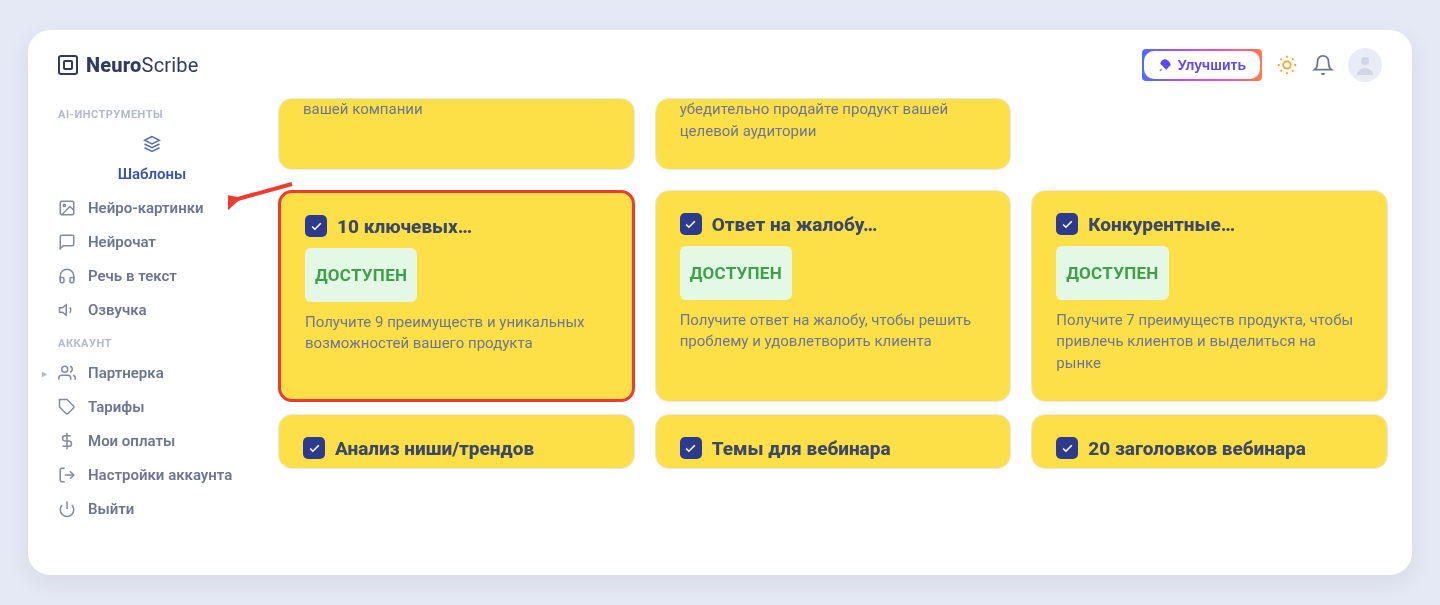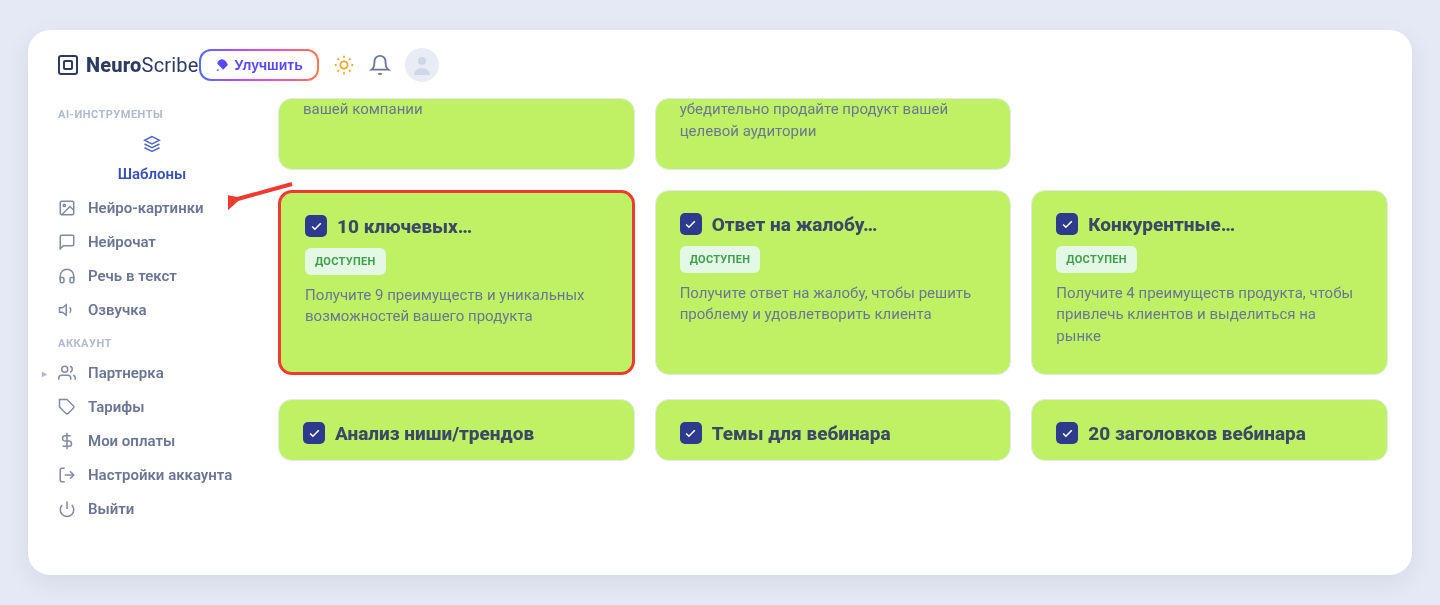--- a/index.html
+++ b/index.html
@@ -15,20 +15,21 @@
   height: 545px;
   box-shadow: 0 8px 24px rgba(30,40,80,.08);
   overflow: hidden;
   position: relative;
   display: flex;
   flex-direction: column;
 }
 .topbar {
   display: flex;
   align-items: center;
+  justify-content: space-between;
   padding: 18px 30px 16px 30px;
 }
 .logo { display: flex; align-items: center; gap: 8px; }
 .logo-icon {
   width: 20px; height: 20px; border: 2px solid #2d3b63; border-radius: 3px;
   position: relative;
 }
 .logo-icon::after{
   content:""; position:absolute; inset:3px; border:2px solid #2d3b63; border-radius:2px;
 }
@@ -36,21 +37,21 @@
 .logo-text b { font-weight: 800; }
 .top-actions { display:flex; align-items:center; gap:14px; }
 .upgrade-btn {
   display:flex; align-items:center; gap:6px;
   padding: 6px 14px; border-radius:10px;
   font-size:14px; font-weight:600; color:#5a48ff;
   background:#fff;
   position:relative; border:none; cursor:pointer;
 }
 .upgrade-wrap{
-  padding:2px; border-radius:12px;
+  padding:2px; border-radius:4px;
   background:linear-gradient(90deg,#4f6bff,#b34dff,#ff4db2,#ff7a4d);
 }
 .sun-icon, .bell-icon { width:22px; height:22px; cursor:pointer; color:#9aa4bd;}
 .sun-icon { color:#f5a623;}
 .avatar {
   width:34px; height:34px; border-radius:50%;
   background:#e8ecf4; display:flex; align-items:center; justify-content:center;
   color:#b7c0d6;
 }
 .body { flex:1; display:flex; overflow:hidden; }
@@ -71,38 +72,38 @@
 .side-item .ico { width:18px; height:18px; flex:none; color:inherit; opacity:.85;}
 .side-caret { position:absolute; left:-2px; font-size:10px; color:#b1b9cf; }
 .content {
   flex:1; overflow:auto; padding:0 24px 10px 10px;
 }
 .grid {
   display:grid; grid-template-columns:repeat(3,1fr); gap:20px;
 }
 .card {
   border:1px solid #e3e7f2; border-radius:14px; padding:22px 24px 26px 24px;
-  background:#bef264; cursor:pointer; min-height:155px;
+  background:#fde047; cursor:pointer; min-height:155px;
   display:flex; flex-direction:column; gap:10px;
 }
 .card.highlighted { border:3px solid #ef3a2f; }
 .card-head { display:flex; align-items:center; gap:10px; }
 .card-icon {
   width:22px; height:22px; border-radius:5px; background:#2d3b8f;
   display:flex; align-items:center; justify-content:center; flex:none;
 }
 .card-icon svg{width:13px;height:13px;color:#fff;}
 .card-title { font-size:19px; font-weight:800; color:#3b4866; white-space:nowrap; overflow:hidden; text-overflow:ellipsis; }
 .badge {
   align-self:flex-start;
-  font-size:11px; font-weight:700; color:#3fa04a;
-  background:#e4f8e6; padding:7px 10px; border-radius:6px; letter-spacing:.3px;
+  font-size:17px; font-weight:700; color:#3fa04a;
+  background:#e4f8e6; padding:17px 10px; border-radius:6px; letter-spacing:.3px;
 }
 .card-desc { font-size:15px; color:#6b7694; line-height:1.45; }
-.row-partial .card { min-height:0; padding-bottom:15px;margin-top:20px; }
+.row-partial .card { min-height:0; padding-bottom:8px; }
 .row-top .card { min-height:0; padding-top:0;}
 
 .arrow-annot {
   position:absolute; left:200px; top:148px; z-index:5; pointer-events:none;
 }
 </style>
 </head>
 <body>
 
 <div class="app-window">
@@ -235,21 +236,21 @@
 
       <div class="grid row-top" style="margin-bottom:20px">
         <div class="card">
           <div class="card-desc">вашей компании</div>
         </div>
         <div class="card">
           <div class="card-desc">убедительно продайте продукт вашей целевой аудитории</div>
         </div>
       </div>
 
-      <div class="grid" style="margin-bottom:4px">
+      <div class="grid" style="margin-bottom:12px">
         <div class="card highlighted">
           <div class="card-head">
             <span class="card-icon">
                 <svg viewBox="0 0 24 24" fill="none" stroke="currentColor" stroke-width="3">
                   <polyline points="20 6 9 17 4 12"></polyline>
                 </svg>
               </span>
             <div class="card-title">10 ключевых…</div>
           </div>
           <span class="badge">ДОСТУПЕН</span>
@@ -270,21 +271,21 @@
         <div class="card">
           <div class="card-head">
             <span class="card-icon">
                 <svg viewBox="0 0 24 24" fill="none" stroke="currentColor" stroke-width="3">
                   <polyline points="20 6 9 17 4 12"></polyline>
                 </svg>
               </span>
             <div class="card-title">Конкурентные…</div>
           </div>
           <span class="badge">ДОСТУПЕН</span>
-          <div class="card-desc">Получите 4 преимуществ продукта, чтобы привлечь клиентов и выделиться на рынке</div>
+          <div class="card-desc">Получите 7 преимуществ продукта, чтобы привлечь клиентов и выделиться на рынке</div>
         </div>
       </div>
 
       <div class="grid row-partial">
         <div class="card">
           <div class="card-head">
             <span class="card-icon">
                 <svg viewBox="0 0 24 24" fill="none" stroke="currentColor" stroke-width="3">
                   <polyline points="20 6 9 17 4 12"></polyline>
                 </svg>

